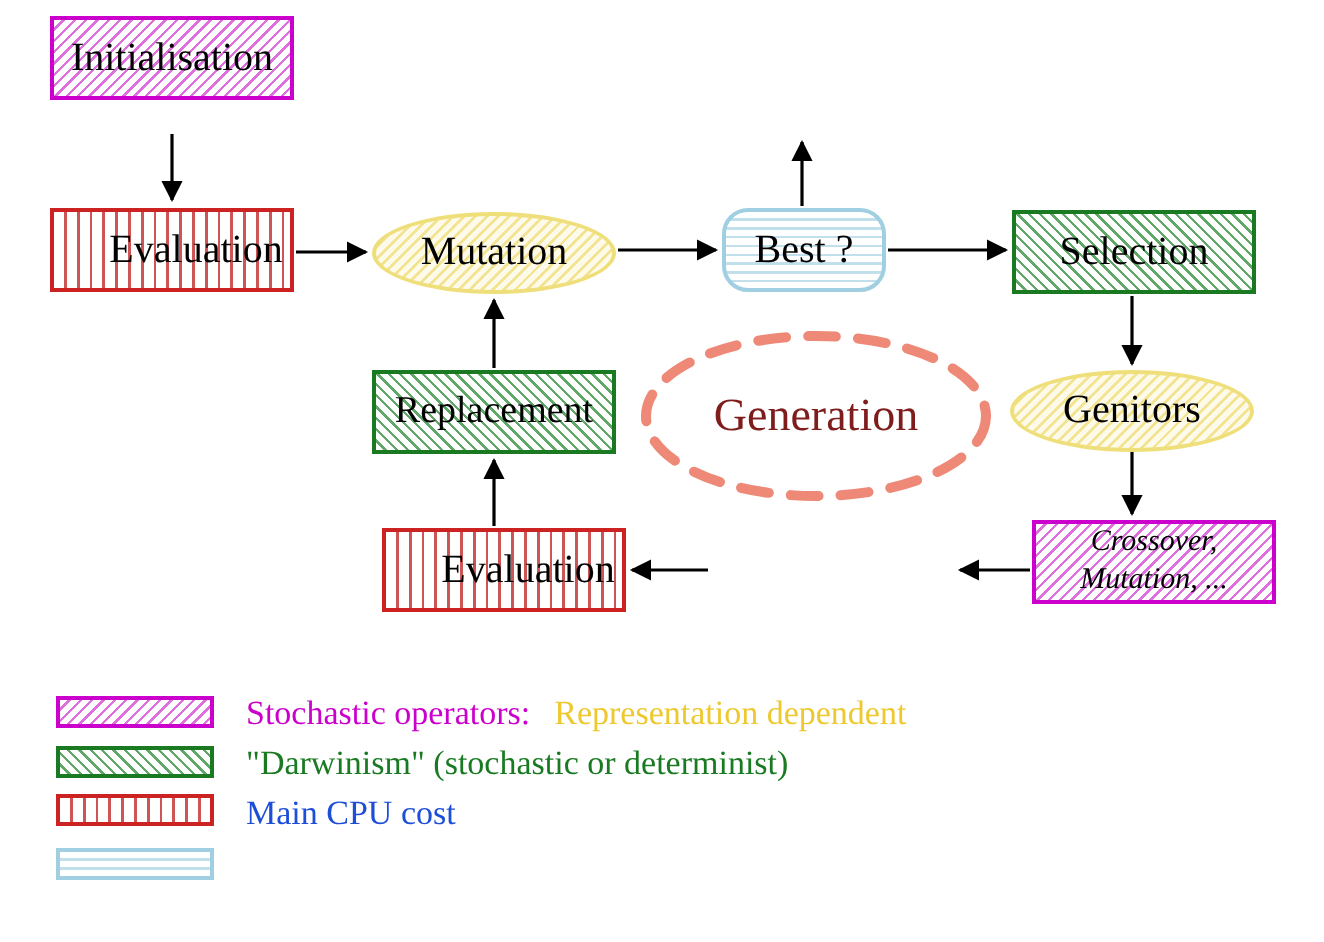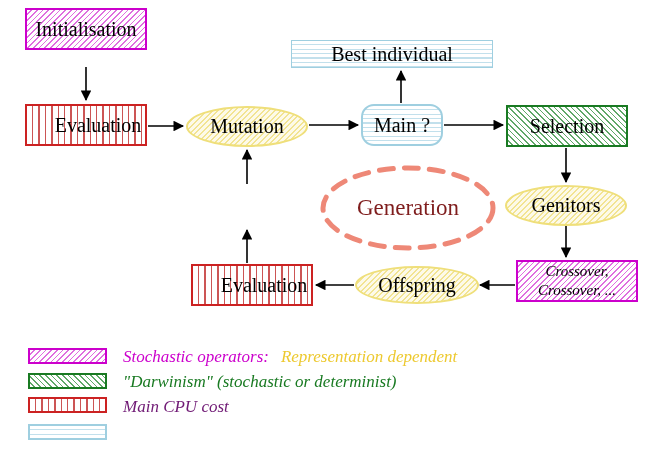--- a/index.html
+++ b/index.html
@@ -52,25 +52,25 @@
   .small-text { font-size: 15px; line-height: 1.25; flex-direction: column; }
   #generation-label {
     position: absolute; left: 323px; top: 168px; width: 170px; height: 80px;
     display: flex; align-items: center; justify-content: center;
     color: #7f1d1d; font-size: 23px; z-index: 2;
   }
   #connector-layer { position: absolute; left: 0; top: 0; z-index: 1; }
   
   .sw { position: absolute; left: 28px; width: 79px; height: 16px; box-sizing: border-box; z-index: 2; }
   .sw-cyan { border-width: 2px; }
-  .lg { position: absolute; left: 123px; font-size: 17px; white-space: nowrap; z-index: 2; font-style: italic; }
+  .lg { position: absolute; left: 123px; font-size: 17px; white-space: nowrap; z-index: 2; }
   .lg-magenta { color: #cc00cc; }
   .lg-yellow  { color: #edc92f; margin-left: 12px; }
   .lg-green   { color: #197a22; }
-  .lg-red     { color: #701a75; }
+  .lg-red     { color: #1d4ed8; }
   .lg-cyan    { color: #93c6e0; }
 </style>
 </head>
 <body>
 
 <div id="canvas">
 
   <svg id="connector-layer" width="662" height="471" viewBox="0 0 662 471">
     <defs>
       <marker id="arr" viewBox="0 0 10 10" refX="9" refY="5" markerWidth="8" markerHeight="6.6" orient="auto-start-reverse">
@@ -92,37 +92,36 @@
     </g>
     <ellipse cx="408" cy="208" rx="85" ry="40" fill="none" stroke="#ee8877" stroke-width="5" stroke-dasharray="14 11" stroke-linecap="round"></ellipse>
   </svg>
 
   <div class="node hatch-magenta" style="left:25px; top:8px; width:122px; height:42px;">Initialisation</div>
 
   <div class="node stripes-red" style="left:25px; top:104px; width:122px; height:42px;">Evaluation</div>
 
   <div class="node ellipse-yellow" style="left:186px; top:106px; width:122px; height:41px;">Mutation</div>
 
-  <div class="node stripes-cyan" style="left:291px; top:40px; width:202px; height:28px;">Best individual</div>
 
-  <div class="node stripes-cyan rounded" style="left:361px; top:104px; width:82px; height:42px;">Main ?</div>
+  <div class="node stripes-cyan rounded" style="left:361px; top:104px; width:82px; height:42px;">Best ?</div>
 
   <div class="node hatch-green" style="left:506px; top:105px; width:122px; height:42px;">Selection</div>
 
   <div class="node ellipse-yellow" style="left:505px; top:185px; width:122px; height:41px;">Genitors</div>
 
   <div class="node hatch-magenta small-text" style="left:516px; top:260px; width:122px; height:42px;font-style:italic;">
     <span>Crossover,</span>
-    <span>Crossover, ...</span>
+    <span>Mutation, ...</span>
   </div>
 
-  <div class="node ellipse-yellow" style="left:355px; top:266px; width:124px; height:38px;">Offspring</div>
 
   <div class="node stripes-red" style="left:191px; top:264px; width:122px; height:42px;">Evaluation</div>
 
+  <div class="node hatch-green" style="left:186px; top:185px; width:122px; height:42px; font-size:19px;">Replacement</div>
 
   <div id="generation-label">Generation</div>
 
   <div class="sw hatch-magenta" style="top:348px;"></div>
   <div class="lg" style="top:347px;">
     <span class="lg-magenta">Stochastic operators:</span><span class="lg-yellow">Representation dependent</span>
   </div>
 
   <div class="sw hatch-green" style="top:373px;"></div>
   <div class="lg lg-green" style="top:372px;">"Darwinism" (stochastic or determinist)</div>

